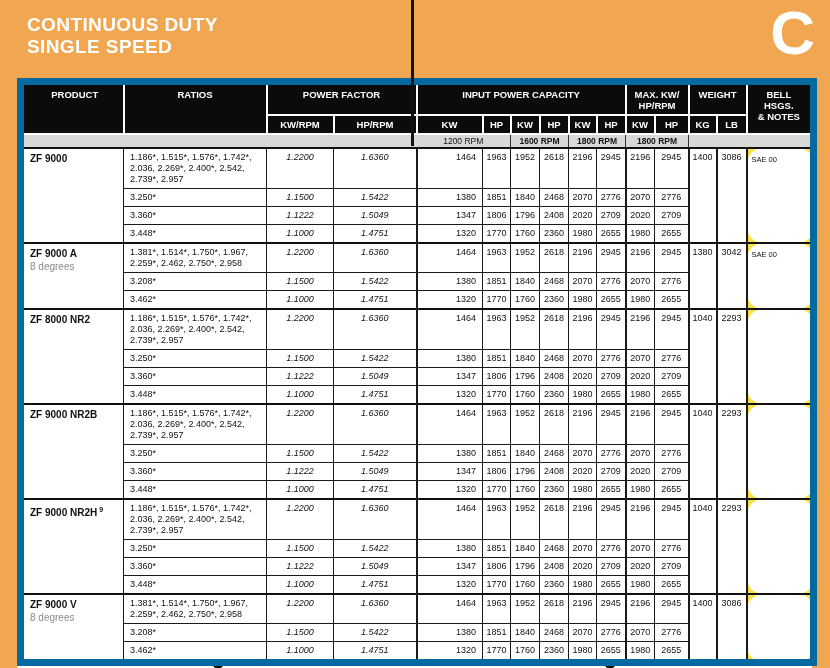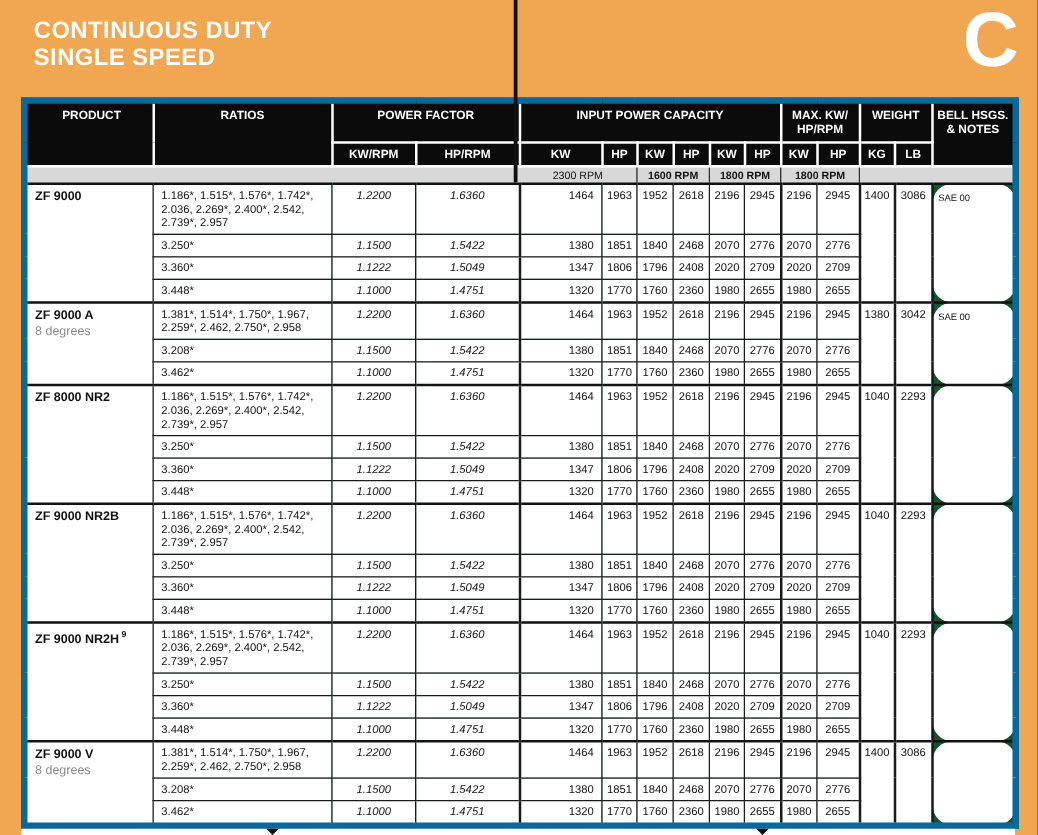--- a/index.html
+++ b/index.html
@@ -25,22 +25,22 @@
   }
   .divider-line {
     position:absolute; left:411px; top:0; width:3px; height:146px;
     background:#111; z-index:5;
   }
 
   
   table.catalog {
     margin-left:17px; width:795px;
     border-collapse:collapse; table-layout:fixed;
-    border:5px solid #0369a1;
-    background:#14532d;
+    border:7px solid #0369a1;
+    background:#fde047;
   }
   thead th {
     background:#0B0B0B; color:#fff;
     border:2px solid #fff;
     font-size:9.5px; font-weight:bold;
     padding:2px 3px;
   }
   tr.h1 th { height:33px; vertical-align:top; text-align:center; padding-top:4px; }
   th.th-product { text-align:left; padding-left:6px; }
   tr.h2 th { height:19px; vertical-align:middle; text-align:center; padding:1px; }
@@ -137,21 +137,21 @@
         <th>HP</th>
         <th>KW</th>
         <th>HP</th>
         <th>KW</th>
         <th>HP</th>
         <th>KG</th>
         <th>LB</th>
       </tr>
       <tr class="rpm-row">
         <td colspan="4"></td>
-        <td colspan="2">2300 RPM</td>
+        <td colspan="2">1200 RPM</td>
         <td colspan="2" class="rpm-div">1600 RPM</td>
         <td colspan="2" class="rpm-div">1800 RPM</td>
         <td colspan="2" class="rpm-div">1800 RPM</td>
         <td colspan="3" class="rpm-div"></td>
       </tr>
     </thead>
     <tbody id="table-body">
         <tr class="block-start">
           <td class="product-cell" rowspan="4"><span class="product-name">ZF 9000</span></td>
           <td class="ratios-cell">1.186*, 1.515*, 1.576*, 1.742*, 2.036, 2.269*, 2.400*, 2.542, 2.739*, 2.957</td>

